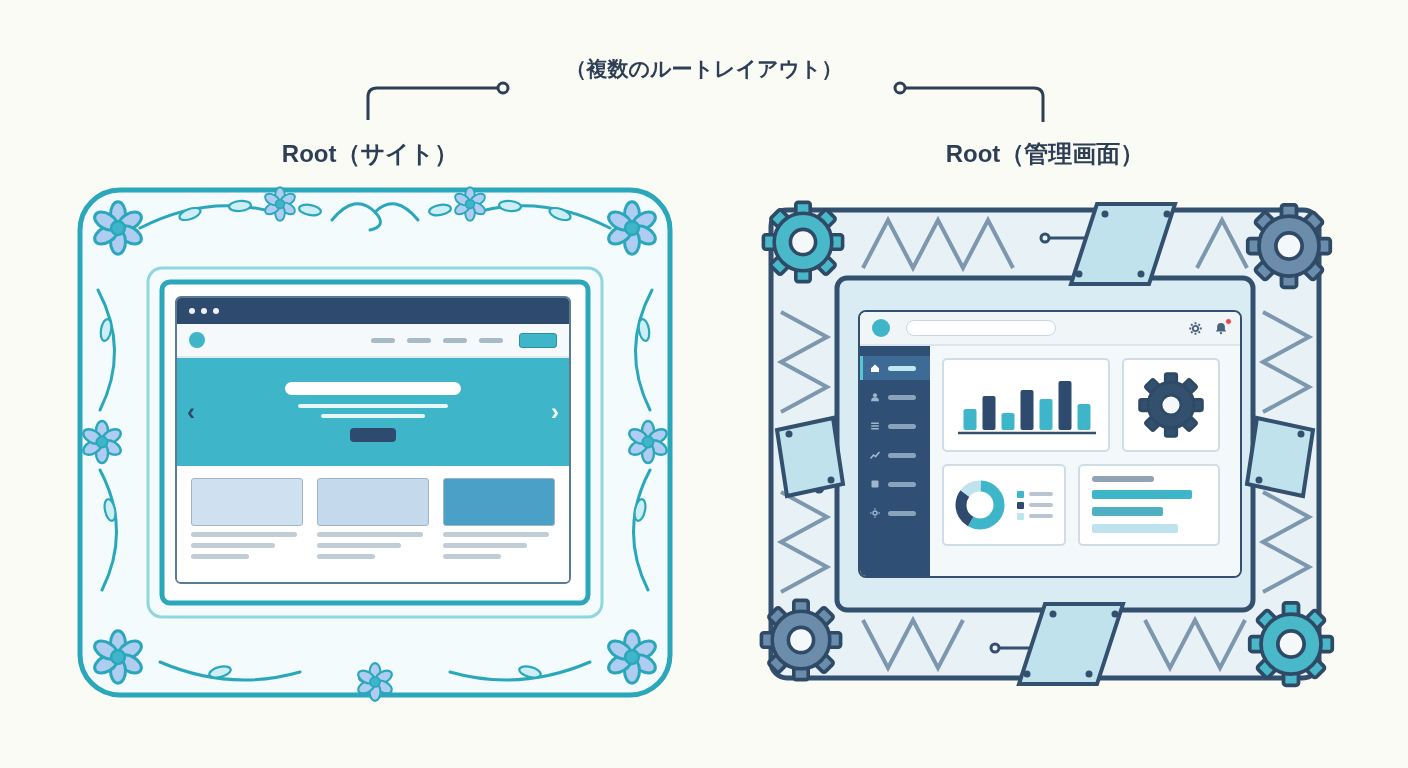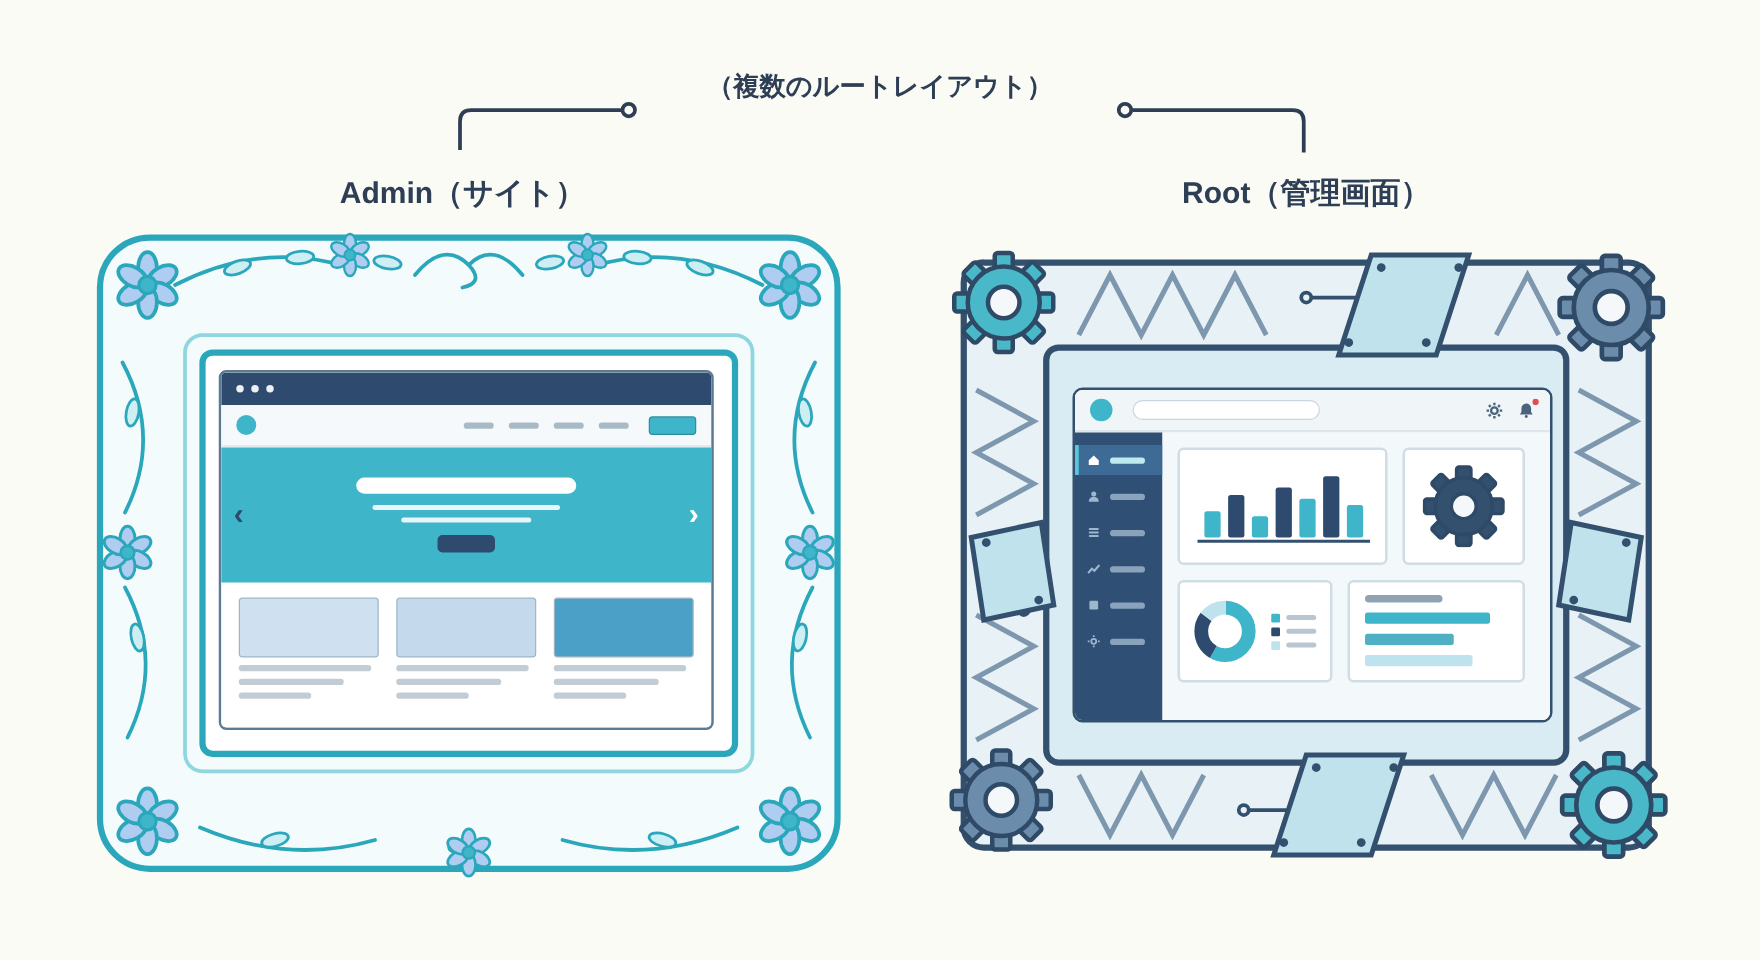--- a/index.html
+++ b/index.html
@@ -89,21 +89,21 @@
 
   <svg class="connectors" viewBox="0 0 1408 200">
     <g fill="none" stroke="#2d3e55" stroke-width="3">
       <path d="M497 88 H377 Q368 88 368 97 V120"></path>
       <path d="M906 88 H1034 Q1043 88 1043 97 V122"></path>
       <circle cx="503" cy="88" r="5" fill="#fbfbf5"></circle>
       <circle cx="900" cy="88" r="5" fill="#fbfbf5"></circle>
     </g>
   </svg>
 
-  <div class="panel-label site-label">Admin（サイト）</div>
+  <div class="panel-label site-label">Root（サイト）</div>
   <div class="panel-label admin-label">Root（管理画面）</div>
 
   <svg class="site-frame" viewBox="0 0 610 525">
     <defs>
       <g id="petalflower">
         <g fill="#aecdf1" stroke="#2ba7bb" stroke-width="2.4">
           <ellipse cx="0" cy="-11" rx="6" ry="10"></ellipse>
           <ellipse cx="0" cy="-11" rx="6" ry="10" transform="rotate(60)"></ellipse>
           <ellipse cx="0" cy="-11" rx="6" ry="10" transform="rotate(120)"></ellipse>
           <ellipse cx="0" cy="-11" rx="6" ry="10" transform="rotate(180)"></ellipse>

